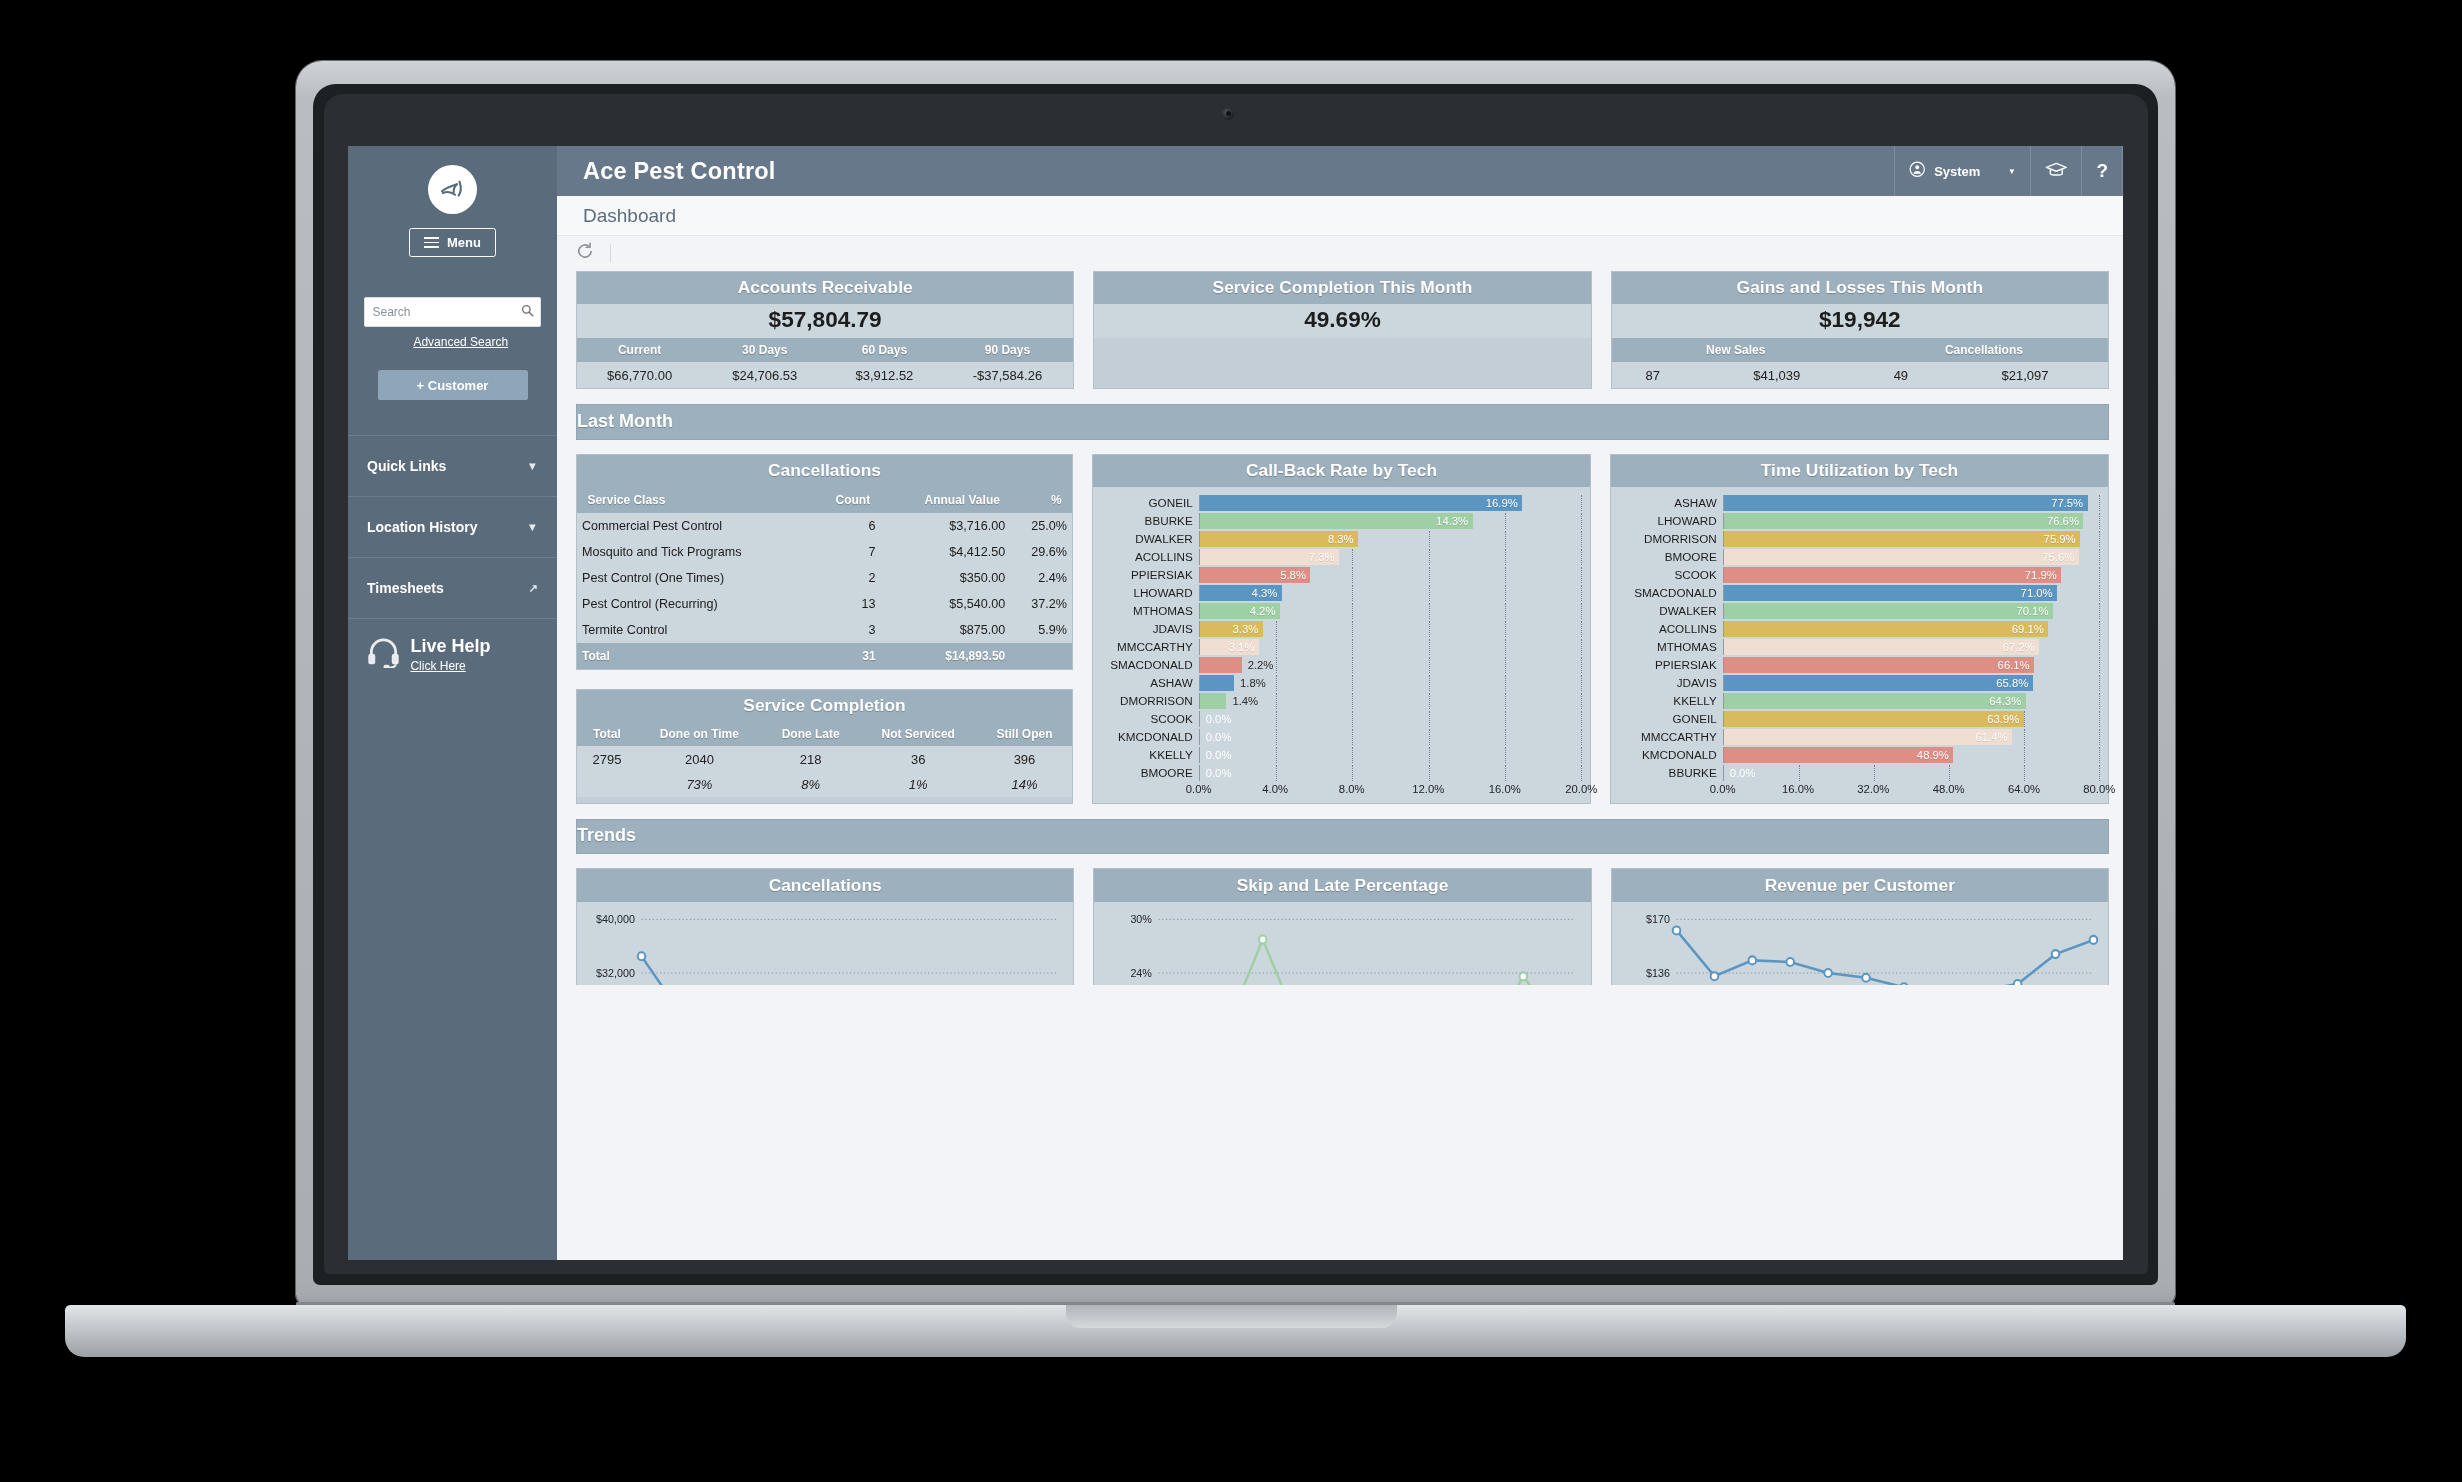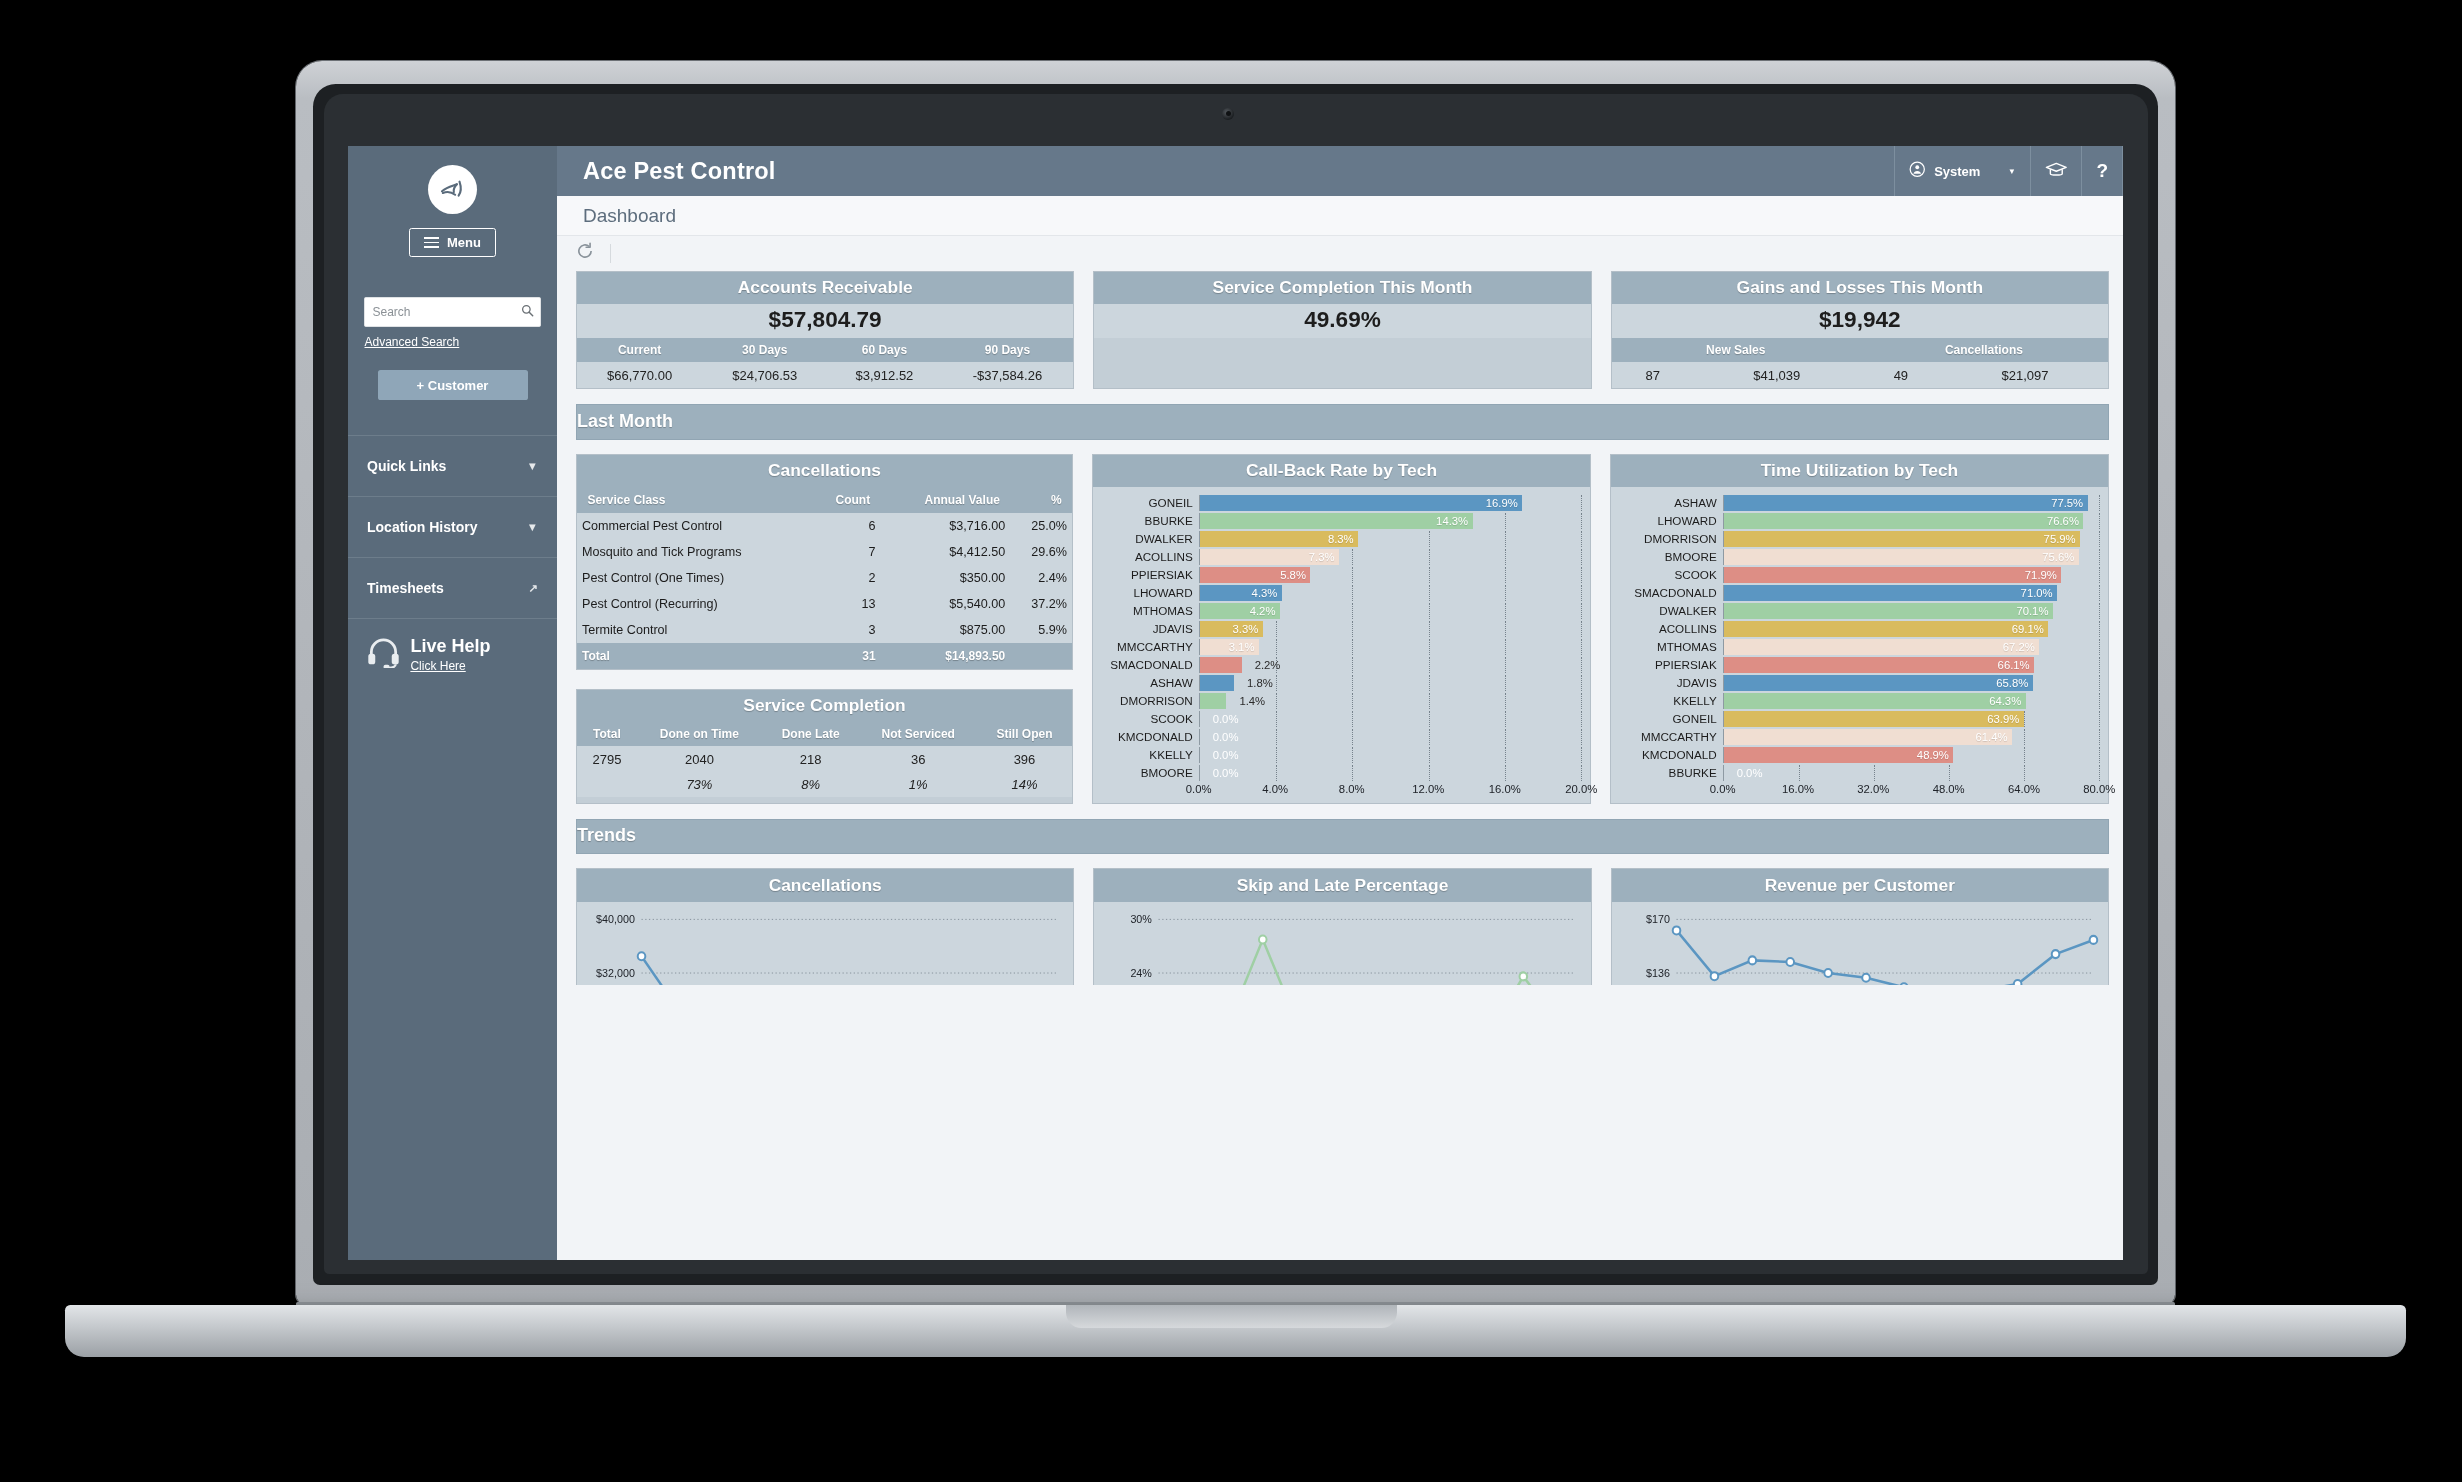--- a/index.html
+++ b/index.html
@@ -33,21 +33,21 @@
   .logo-wrap{display:flex;justify-content:center;padding:19px 0 10.4px;}
   .logo{width:49px;height:49px;border-radius:50%;background:#fff;display:flex;align-items:center;justify-content:center;}
   .menu-btn{margin:3.5px auto 0;border:1.7px solid #fff;border-radius:2.6px;padding:6px 14px;
     font-size:13px;font-weight:bold;display:flex;align-items:center;gap:7.8px;cursor:pointer;}
   .hamb{display:inline-block;width:15px;}
   .hamb i{display:block;height:1.7px;background:#fff;margin:2.6px 0;}
   .search-wrap{margin:40px 15.7px 0;position:relative;}
   .search-box{width:100%;height:30px;background:#fff;border:0.9px solid #dfe2e5;border-radius:1.7px;
     font-size:12px;color:#8b9196;padding:0 26px 0 7.8px;line-height:29px;}
   .search-ico{position:absolute;right:7.8px;top:7px;color:#6a7075;font-size:13px;}
-  .adv-search{display:block;margin:7.8px 0 0 16.5px;font-size:12px;color:#fff;text-decoration:underline;cursor:pointer;}
+  .adv-search{display:block;margin:7.8px 0 0 16.5px;font-size:12px;color:#fff;text-decoration:underline;cursor:pointer;text-align:center;}
   .cust-btn{display:block;margin:21px auto 0;width:150px;height:30px;background:#8fa6b8;color:#fff;
     border:none;border-radius:2.6px;font-size:13px;font-weight:bold;cursor:pointer;font-family:inherit;}
   .nav-sep{height:0.9px;background:#6d7d8b;margin-top:35px;}
   .nav-item{height:61px;display:flex;align-items:center;padding:0 19px;font-size:14px;font-weight:bold;
     border-bottom:0.9px solid #6d7d8b;cursor:pointer;}
   .nav-item .nav-label{flex:1;}
   .nav-item .nav-ico{opacity:.85;font-size:11.3px;}
   .live-help{display:flex;align-items:center;gap:10.4px;padding:15.7px 19px;cursor:pointer;}
   .lh-text{line-height:1.25;}
   .lh-title{font-size:18px;font-weight:bold;}
@@ -94,21 +94,21 @@
   
   .chart-body{background:#ccd6dd;padding:7px 8.7px 1.7px;}
   .bar-row{display:flex;align-items:center;height:18px;}
   .bar-label{width:97px;flex:0 0 97px;text-align:right;padding-right:6px;font-size:11.7px;color:#1c1c1c;
     white-space:nowrap;overflow:hidden;}
   .bar-label.wide{width:103px;flex-basis:103px;}
   .bar-track{flex:1;position:relative;height:15.7px;border-left:1.7px solid #8e9aa3;}
   .bar{height:15.7px;position:relative;display:flex;align-items:center;justify-content:flex-end;}
   .bar-val{font-size:11.3px;color:#fff;font-weight:normal;padding-right:4.4px;white-space:nowrap;
     text-shadow:0 0.9px 0.9px rgba(0,0,0,.15);}
-  .bar-val.out{position:absolute;left:100%;color:#2b2b2b;padding-left:13px;padding-right:0;text-shadow:none;}
+  .bar-val.out{position:absolute;left:100%;color:#2b2b2b;padding-left:6px;padding-right:0;text-shadow:none;}
   .grid-lines{position:absolute;inset:0;pointer-events:none;}
   .grid-lines span{position:absolute;top:0;bottom:0;width:0;border-left:0.9px dotted #76828c;}
   .axis{display:flex;padding-top:1.7px;}
   .axis-spacer{width:97px;flex:0 0 97px;}
   .axis-spacer.wide{width:103px;flex-basis:103px;}
   .axis-track{flex:1;position:relative;height:17.4px;}
   .axis-track span{position:absolute;top:0;transform:translateX(-50%);font-size:11.3px;color:#20242a;white-space:nowrap;}
 
   
   .line-body{background:#ccd6dd;position:relative;height:187px;}

